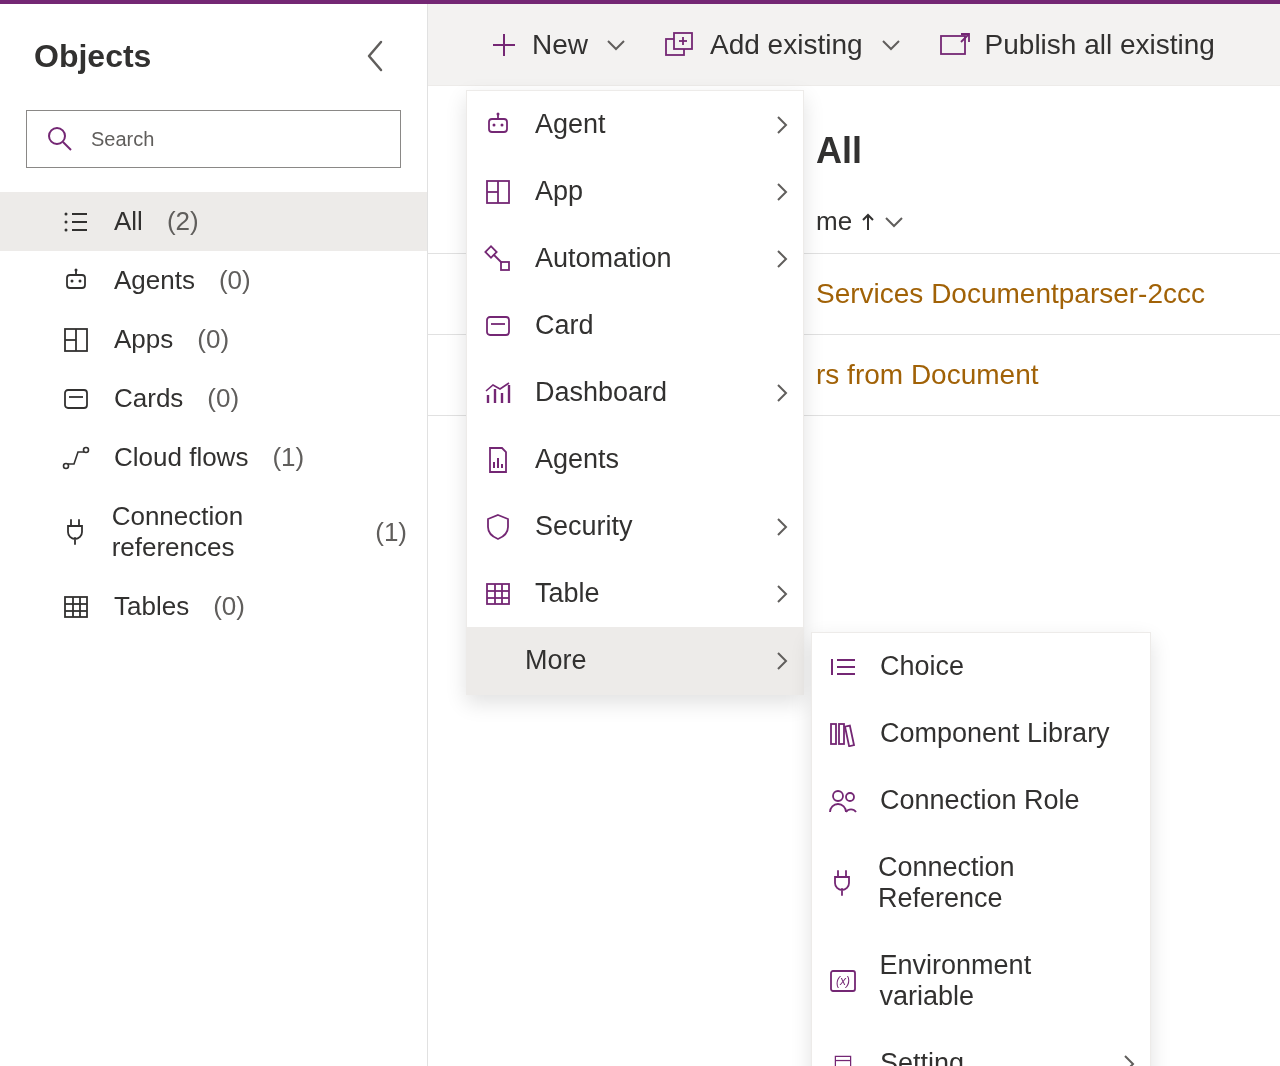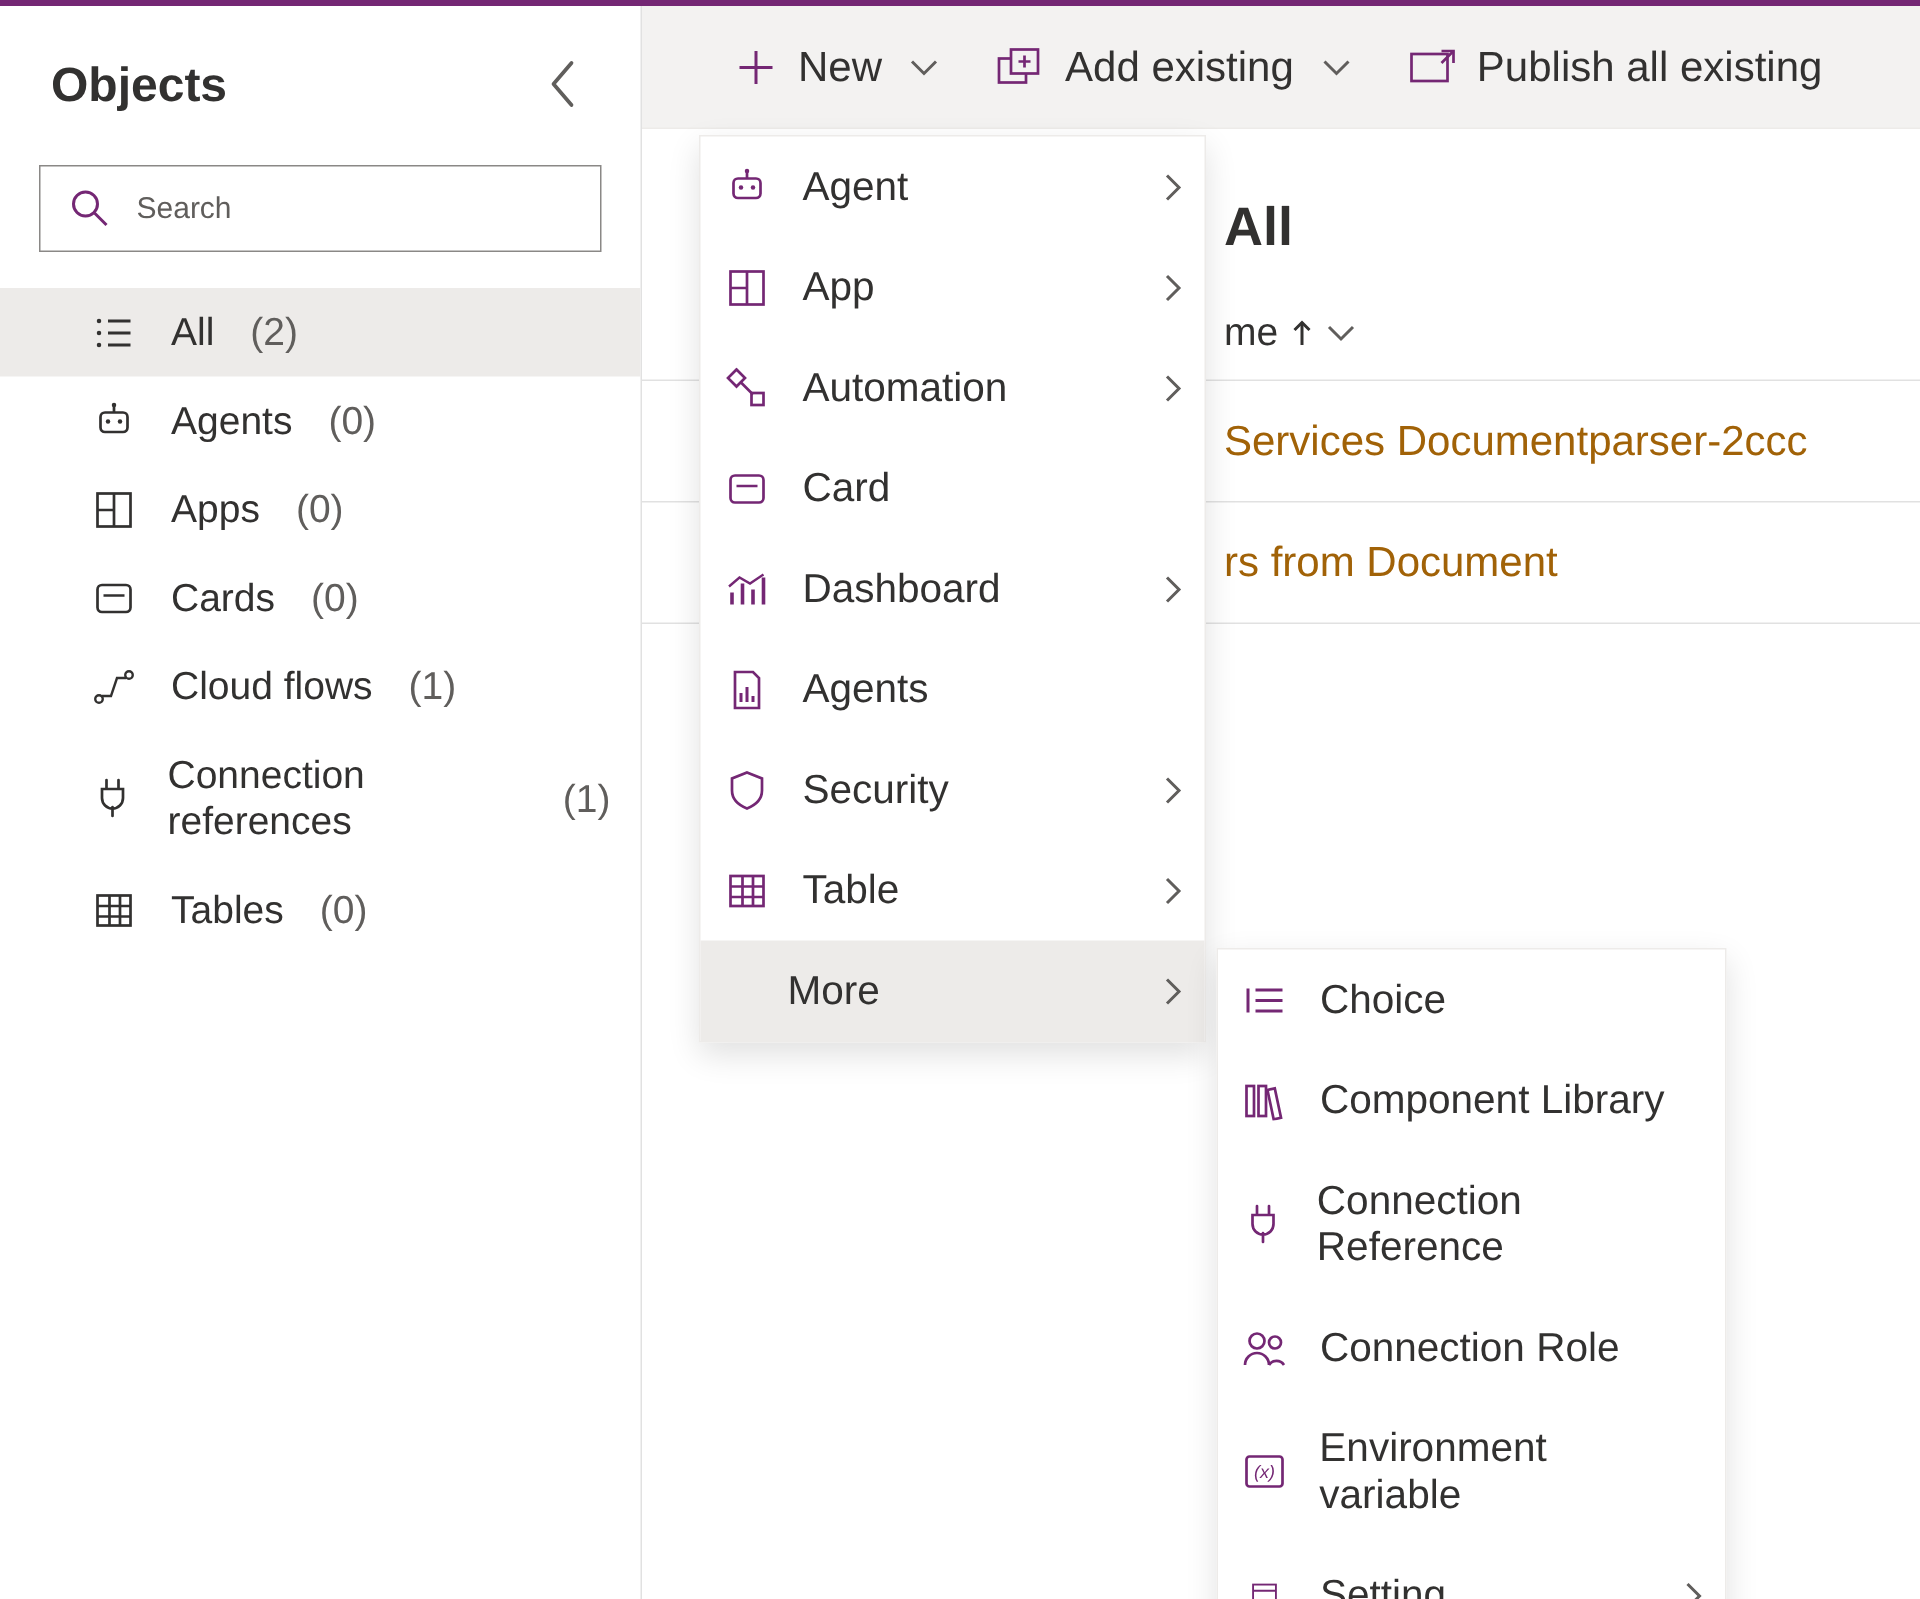--- a/index.html
+++ b/index.html
@@ -347,39 +347,39 @@
             <svg width="28" height="26" viewBox="0 0 28 26">
               <rect x="2" y="3" width="5" height="20" stroke="#742774" stroke-width="1.8" fill="none"></rect>
               <rect x="10" y="3" width="5" height="20" stroke="#742774" stroke-width="1.8" fill="none"></rect>
               <rect x="18" y="5" width="5" height="20" transform="rotate(-12 20 15)" stroke="#742774" stroke-width="1.8" fill="none"></rect>
             </svg>
           </span>
         <span>Component Library</span>
       </div>
       <div class="menu-item">
         <span class="mi-icon">
-            <svg width="22" height="28" viewBox="0 0 22 28">
-              <path d="M7 2 v6 M15 2 v6 M4 8 h14 v6 a7 7 0 0 1 -14 0 z M11 20 v6" stroke="#742774" stroke-width="1.8" fill="none" stroke-linecap="round"></path>
-            </svg>
-          </span>
-        <span>Connection Reference</span>
-      </div>
-      <div class="menu-item">
-        <span class="mi-icon">
             <svg width="30" height="26" viewBox="0 0 30 26">
               <circle cx="10" cy="8" r="5" stroke="#742774" stroke-width="1.8" fill="none"></circle>
               <path d="M2 24 a8 8 0 0 1 16 0" stroke="#742774" stroke-width="1.8" fill="none"></path>
               <circle cx="22" cy="9" r="4" stroke="#742774" stroke-width="1.8" fill="none"></circle>
               <path d="M18 24 a6 6 0 0 1 10 0" stroke="#742774" stroke-width="1.8" fill="none"></path>
             </svg>
           </span>
         <span>Connection Role</span>
       </div>
       <div class="menu-item">
         <span class="mi-icon">
+            <svg width="22" height="28" viewBox="0 0 22 28">
+              <path d="M7 2 v6 M15 2 v6 M4 8 h14 v6 a7 7 0 0 1 -14 0 z M11 20 v6" stroke="#742774" stroke-width="1.8" fill="none" stroke-linecap="round"></path>
+            </svg>
+          </span>
+        <span>Connection Reference</span>
+      </div>
+      <div class="menu-item">
+        <span class="mi-icon">
             <svg width="28" height="24" viewBox="0 0 28 24">
               <rect x="2" y="2" width="24" height="20" rx="2" stroke="#742774" stroke-width="1.8" fill="none"></rect>
               <text x="14" y="16" text-anchor="middle" font-size="12" font-style="italic" fill="#742774">(x)</text>
             </svg>
           </span>
         <span>Environment variable</span>
       </div>
       <div class="menu-item" style="padding-bottom:8px">
         <span class="mi-icon">
             <svg width="26" height="18" viewBox="0 0 26 26">

